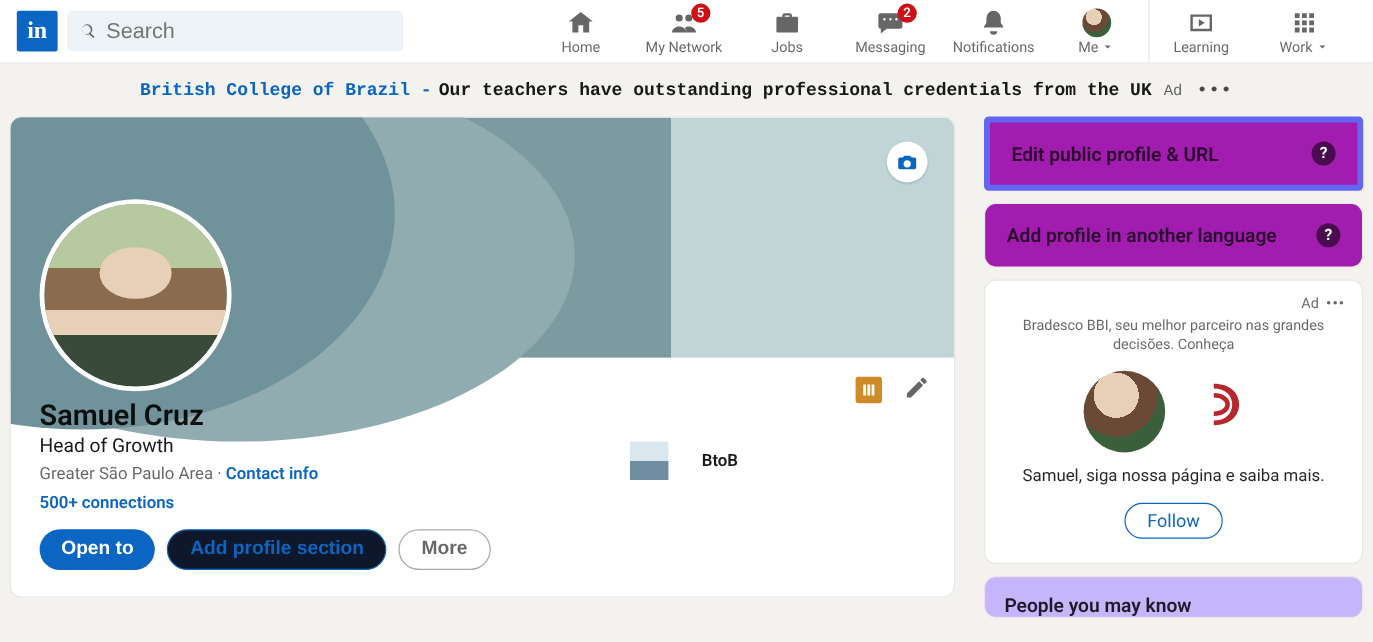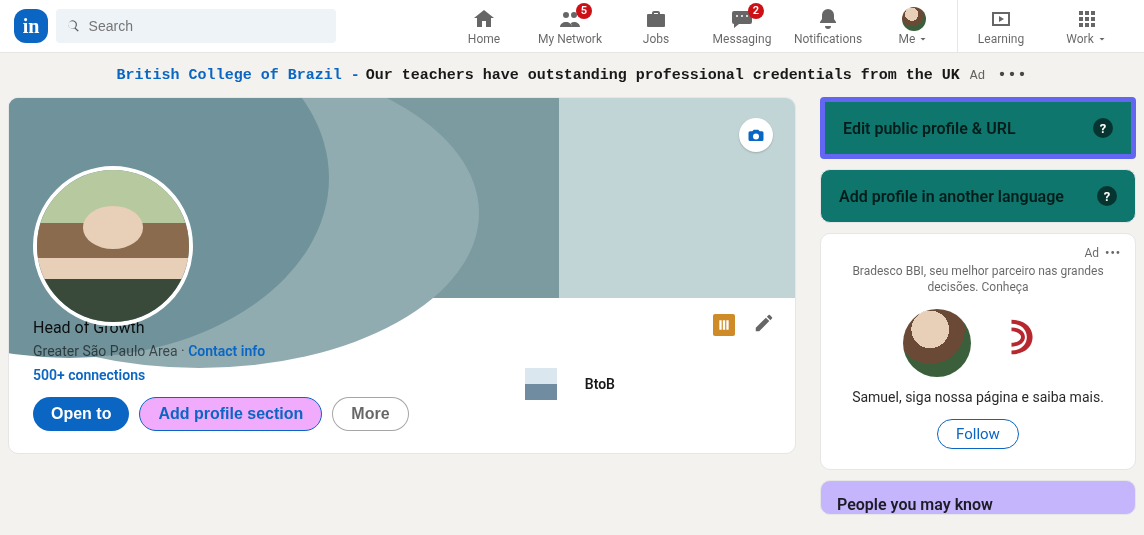--- a/index.html
+++ b/index.html
@@ -1,24 +1,24 @@
 <!DOCTYPE html>
 <html><head>
 <meta charset="utf-8">
 <style>
   * { box-sizing: border-box; margin: 0; padding: 0; }
   body { font-family: -apple-system, BlinkMacSystemFont, "Segoe UI", Roboto, Helvetica, Arial, sans-serif; background: #f3f2ef; color: rgba(0,0,0,0.9); width: 1144px; height: 535px; overflow: hidden; }
 
   
   .nav { height: 53px; background: #fff; display: flex; align-items: center; padding: 0 14px 0 14px; border-bottom: 1px solid #e6e6e6; }
-  .logo { width: 34px; height: 34px; background: #0A66C2; border-radius: 12px; display: flex; align-items: center; justify-content: center; color:#fff; font-weight:700; font-size:20px; margin-right: 8px;}
+  .logo { width: 34px; height: 34px; background: #0A66C2; border-radius: 2px; display: flex; align-items: center; justify-content: center; color:#fff; font-weight:700; font-size:20px; margin-right: 8px;}
   .logo span{font-family: Georgia, serif;}
   .search-box { position: relative; width: 280px; height: 34px; background: #eef3f8; border-radius: 4px; display:flex; align-items:center; padding: 0 10px; color:#666; }
   .search-box svg { width:16px; height:16px; fill:#5e5e5e; margin-right:8px;}
-  .search-box input { border:none; background:transparent; outline:none; font-size:14px; color:#333; width:100%;}
+  .search-box input { border:none; background:transparent; outline:none; font-size:18px; color:#333; width:100%;}
   .nav-spacer { flex: 1; }
   .nav-items { display:flex; height:100%; }
   .nav-item { width: 86px; display:flex; flex-direction:column; align-items:center; justify-content:center; font-size:12px; color: rgba(0,0,0,0.6); position:relative; cursor:pointer;}
   .nav-item .icon-wrap { position: relative; height: 24px; display:flex; align-items:center; justify-content:center;}
   .nav-item svg { width:24px; height:24px; fill: rgba(0,0,0,0.6);}
   .nav-item .label { margin-top:1px; font-size:12px;}
   .badge { position:absolute; top:-4px; right:-10px; background:#cc1016; color:#fff; font-size:11px; font-weight:600; border-radius:10px; padding: 0 5px; line-height:16px; height:16px; min-width:16px; text-align:center;}
   .nav-avatar { width:24px; height:24px; border-radius:50%; background: radial-gradient(circle at 40% 30%, #e7cfb8 0 30%, #6a4a37 30% 55%, #3b5e3b 55% 100%); }
   .nav-sep { width:1px; height:100%; background:#e6e6e6; }
   .caret { display:inline-block; margin-left:2px; }
@@ -55,28 +55,28 @@
   .pencil{cursor:pointer;}
 
   .profile-name { font-size:24px; font-weight:600; margin-top:16px;}
   .profile-headline { font-size:16px; color:rgba(0,0,0,0.9); margin-top:2px;}
   .profile-loc { font-size:14px; color:rgba(0,0,0,0.6); margin-top:6px;}
   .profile-loc .contact{ color:#0a66c2; font-weight:600; cursor:pointer;}
   .connections { color:#0a66c2; font-weight:600; font-size:14px; margin-top:8px; cursor:pointer;}
   .profile-actions { display:flex; gap:10px; margin-top:14px;}
   .btn { border-radius:18px; height:34px; padding:0 18px; font-size:16px; font-weight:600; display:flex; align-items:center; cursor:pointer;}
   .btn-primary { background:#0a66c2; color:#fff; border:none;}
-  .btn-outline-primary { background:#f0abfc; color:#0a66c2; border:1.5px solid #0a66c2;}
+  .btn-outline-primary { background:#0f172a; color:#0a66c2; border:1.5px solid #0a66c2;}
   .btn-outline-grey { background:#fff; color:rgba(0,0,0,0.6); border:1.5px solid rgba(0,0,0,0.35);}
 
   .company { position:absolute; top:70px; right:180px; display:flex; align-items:center; gap:28px; font-size:14px; font-weight:600;}
   .company .logo-sq{ width:32px;height:32px; background:linear-gradient(180deg,#dbe7ef 0 50%,#6f8ca1 50% 100%); }
 
   
-  .side-card { background:#0f766e; border:1px solid #e6e6e6; border-radius:10px; padding: 16px 18px; display:flex; align-items:center; justify-content:space-between;}
+  .side-card { background:#a21caf; border:1px solid #e6e6e6; border-radius:10px; padding: 16px 18px; display:flex; align-items:center; justify-content:space-between;}
   .side-card.highlight { border:5px solid #6366f1; border-radius:4px; margin-top: 0;}
   .side-card .title{font-size:16px; font-weight:600; color:rgba(0,0,0,0.75);}
   .help-icon{ width:20px;height:20px; border-radius:50%; background:rgba(0,0,0,0.55); color:#fff; display:flex; align-items:center; justify-content:center; font-size:13px; font-weight:700;}
 
   .ad-card { background:#fff; border:1px solid #e6e6e6; border-radius:10px; padding:12px 14px 20px; text-align:center; font-size:13px;}
   .ad-card .ad-top{ display:flex; justify-content:flex-end; gap:6px; color:rgba(0,0,0,0.6); font-size:12px; align-items:center;}
   .ad-card .ad-top .dots{cursor:pointer; font-weight:700; letter-spacing:1px;}
   .ad-card .desc{ color:rgba(0,0,0,0.6); font-size:12px; margin-top:4px; line-height:1.3;}
   .ad-imgs { display:flex; justify-content:center; gap:22px; margin:14px 0 12px;}
   .ad-avatar{ width:68px;height:68px;border-radius:50%; background: radial-gradient(circle at 40% 30%, #e7cfb8 0 30%, #6a4a37 30% 55%, #3b5e3b 55% 100%);}
@@ -203,20 +203,21 @@
               </svg>
             </div>
           <div class="pencil"><svg viewBox="0 0 24 24">
                 <path d="M3 17.25V21h3.75L17.81 9.94l-3.75-3.75L3 17.25zM20.71 7.04a1 1 0 0 0 0-1.41l-2.34-2.34a1 1 0 0 0-1.41 0l-1.83 1.83 3.75 3.75 1.83-1.83z"></path>
               </svg></div>
         </div>
         <div class="company">
           <div class="logo-sq"></div>
           <span>BtoB</span>
         </div>
+        <div class="profile-name">Samuel Cruz</div>
         <div class="profile-headline">Head of Growth</div>
         <div class="profile-loc">
           <span>Greater São Paulo Area</span>
           <span> · </span>
           <span class="contact">Contact info</span>
         </div>
         <div class="connections">500+ connections</div>
         <div class="profile-actions">
           <button class="btn btn-primary">Open to</button>
           <button class="btn btn-outline-primary">Add profile section</button>

